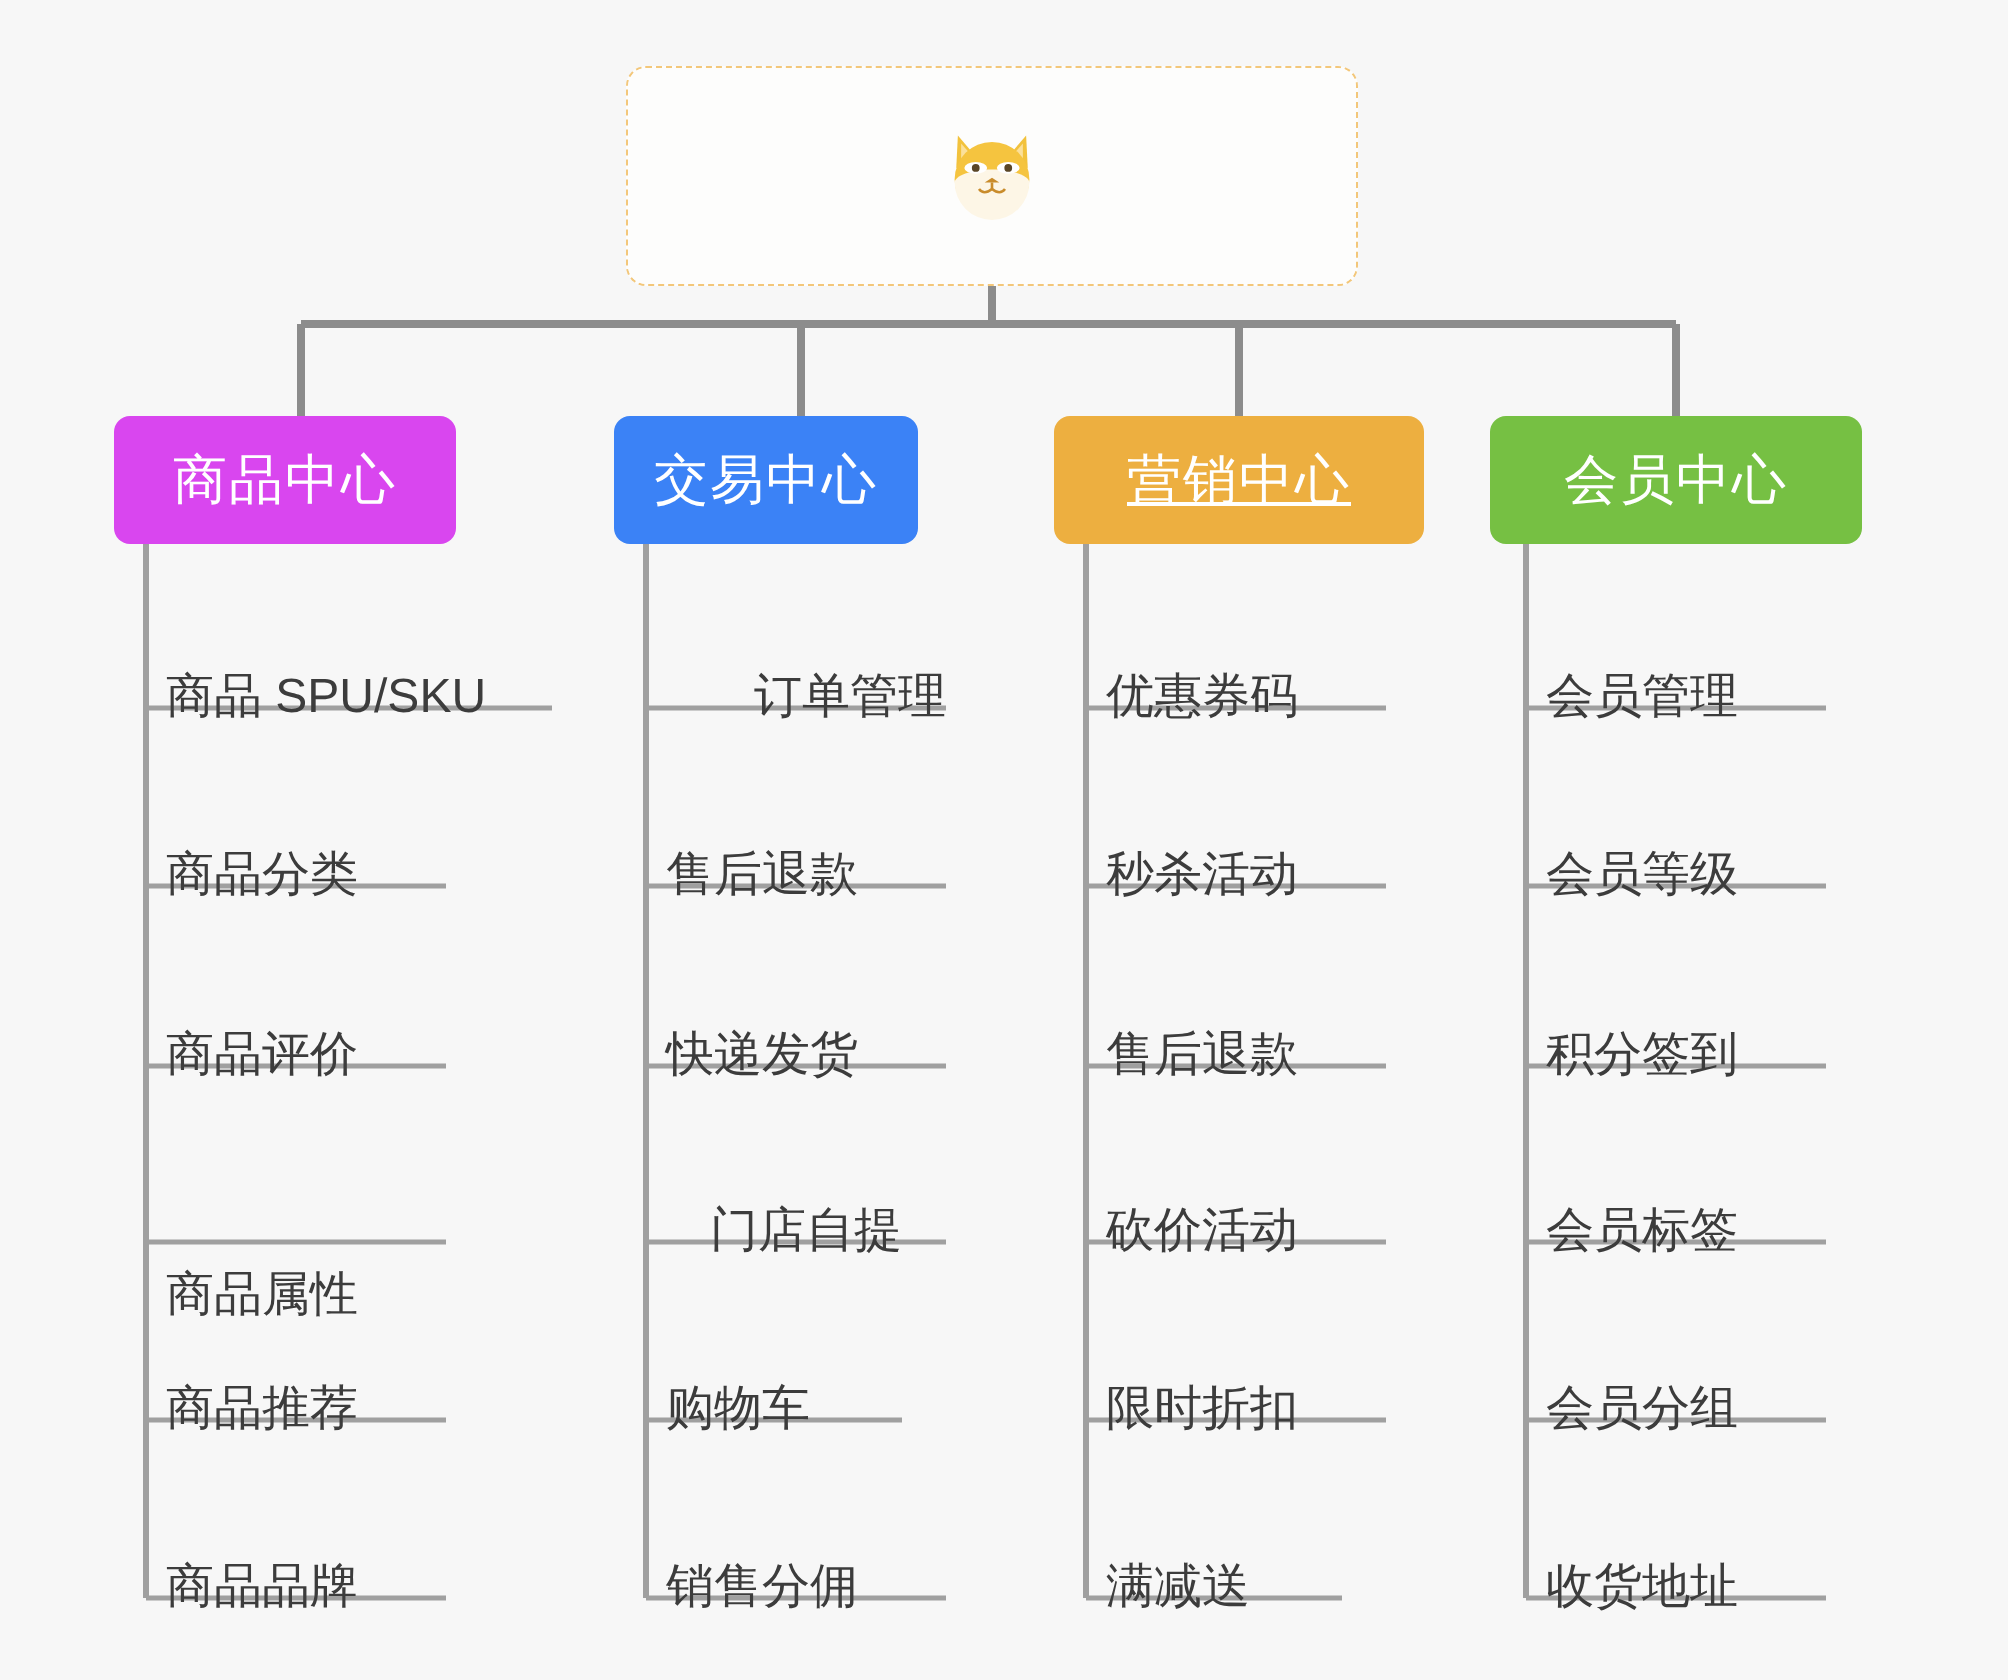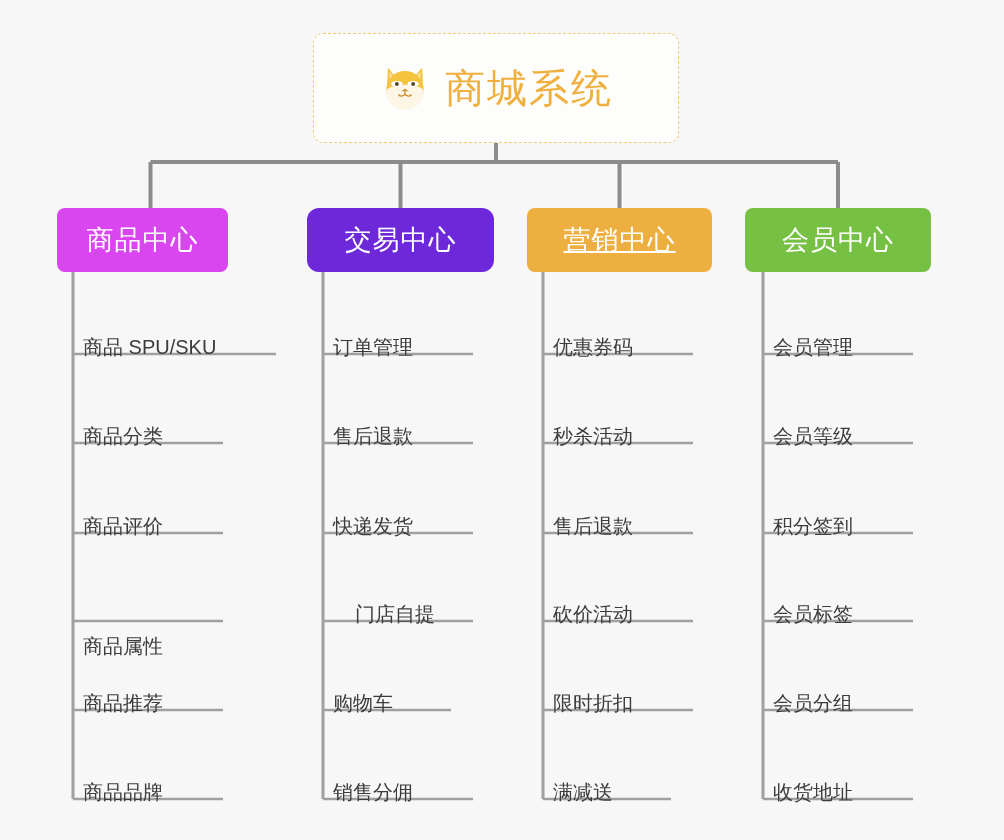--- a/index.html
+++ b/index.html
@@ -83,21 +83,21 @@
 
   .leaf-list {
     position: absolute;
     top: 64px;
     left: 0;
   }
   .leaf-item {
     position: absolute;
     white-space: nowrap;
     color: #3c3c3c;
-    font-size: 20px;
+    font-size: 24px;
     line-height: 1;
   }
   .leaf-label {
     display: inline-block;
     padding: 0 10px 9px 10px;
   }
 </style>
 </head>
 <body>
 
@@ -150,38 +150,37 @@
       <path d="M9 36 a23 23 0 0 0 46 0 c0 -4 -10 -8 -23 -8 s-23 4 -23 8 z" fill="#fdf6e6"></path>
       <ellipse cx="22" cy="27" rx="7" ry="3.6" fill="#ffffff"></ellipse>
       <ellipse cx="42" cy="27" rx="7" ry="3.6" fill="#ffffff"></ellipse>
       <ellipse cx="22" cy="27" rx="2.4" ry="2.4" fill="#5a4626"></ellipse>
       <ellipse cx="42" cy="27" rx="2.4" ry="2.4" fill="#5a4626"></ellipse>
       <path d="M32 33 l-4.5 3 h9 z" fill="#c98c2b"></path>
       <path d="M32 36 v4" stroke="#c98c2b" stroke-width="1.6" fill="none"></path>
       <path d="M32 40 q-5 4 -8 0" stroke="#c98c2b" stroke-width="1.6" fill="none"></path>
       <path d="M32 40 q5 4 8 0" stroke="#c98c2b" stroke-width="1.6" fill="none"></path>
     </svg>
-    <div class="root-title">商城系统</div>
   </div>
 
 <div class="branch" style="left: 57px; top: 208px; width: 187px;">
       <div class="branch-box" style="width: 171px; height: 64px; background: #d946ef;">商品中心</div>
       <div class="leaf-list">
         <div class="leaf-item" style="left: 16px; top: 65px;"><span class="leaf-label">商品 SPU/SKU</span></div>
         <div class="leaf-item" style="left: 16px; top: 154px;"><span class="leaf-label">商品分类</span></div>
         <div class="leaf-item" style="left: 16px; top: 244px;"><span class="leaf-label">商品评价</span></div>
         <div class="leaf-item" style="left: 16px; top: 332px; margin-top: 32px;"><span class="leaf-label">商品属性</span></div>
         <div class="leaf-item" style="left: 16px; top: 421px;"><span class="leaf-label">商品推荐</span></div>
         <div class="leaf-item" style="left: 16px; top: 510px;"><span class="leaf-label">商品品牌</span></div>
       </div>
     </div>
     <div class="branch" style="left: 307px; top: 208px; width: 187px;">
-      <div class="branch-box" style="width: 187px; height: 64px; background: #6d28d9; border-radius: 12px;">交易中心</div>
-      <div class="leaf-list">
-        <div class="leaf-item" style="left: 16px; top: 65px;"><span class="leaf-label">订单管理</span></div>
+      <div class="branch-box" style="width: 152px; height: 64px; background: #3b82f6;">交易中心</div>
+      <div class="leaf-list">
+        <div class="leaf-item" style="left: 16px; top: 65px; padding-left: 44px;"><span class="leaf-label">订单管理</span></div>
         <div class="leaf-item" style="left: 16px; top: 154px;"><span class="leaf-label">售后退款</span></div>
         <div class="leaf-item" style="left: 16px; top: 244px;"><span class="leaf-label">快递发货</span></div>
         <div class="leaf-item" style="left: 16px; top: 332px; padding-left: 22px;"><span class="leaf-label">门店自提</span></div>
         <div class="leaf-item" style="left: 16px; top: 421px;"><span class="leaf-label">购物车</span></div>
         <div class="leaf-item" style="left: 16px; top: 510px;"><span class="leaf-label">销售分佣</span></div>
       </div>
     </div>
     <div class="branch" style="left: 527px; top: 208px; width: 185px;">
       <div class="branch-box" style="width: 185px; height: 64px; background: rgb(237, 175, 64); text-decoration: underline;">营销中心</div>
       <div class="leaf-list">

